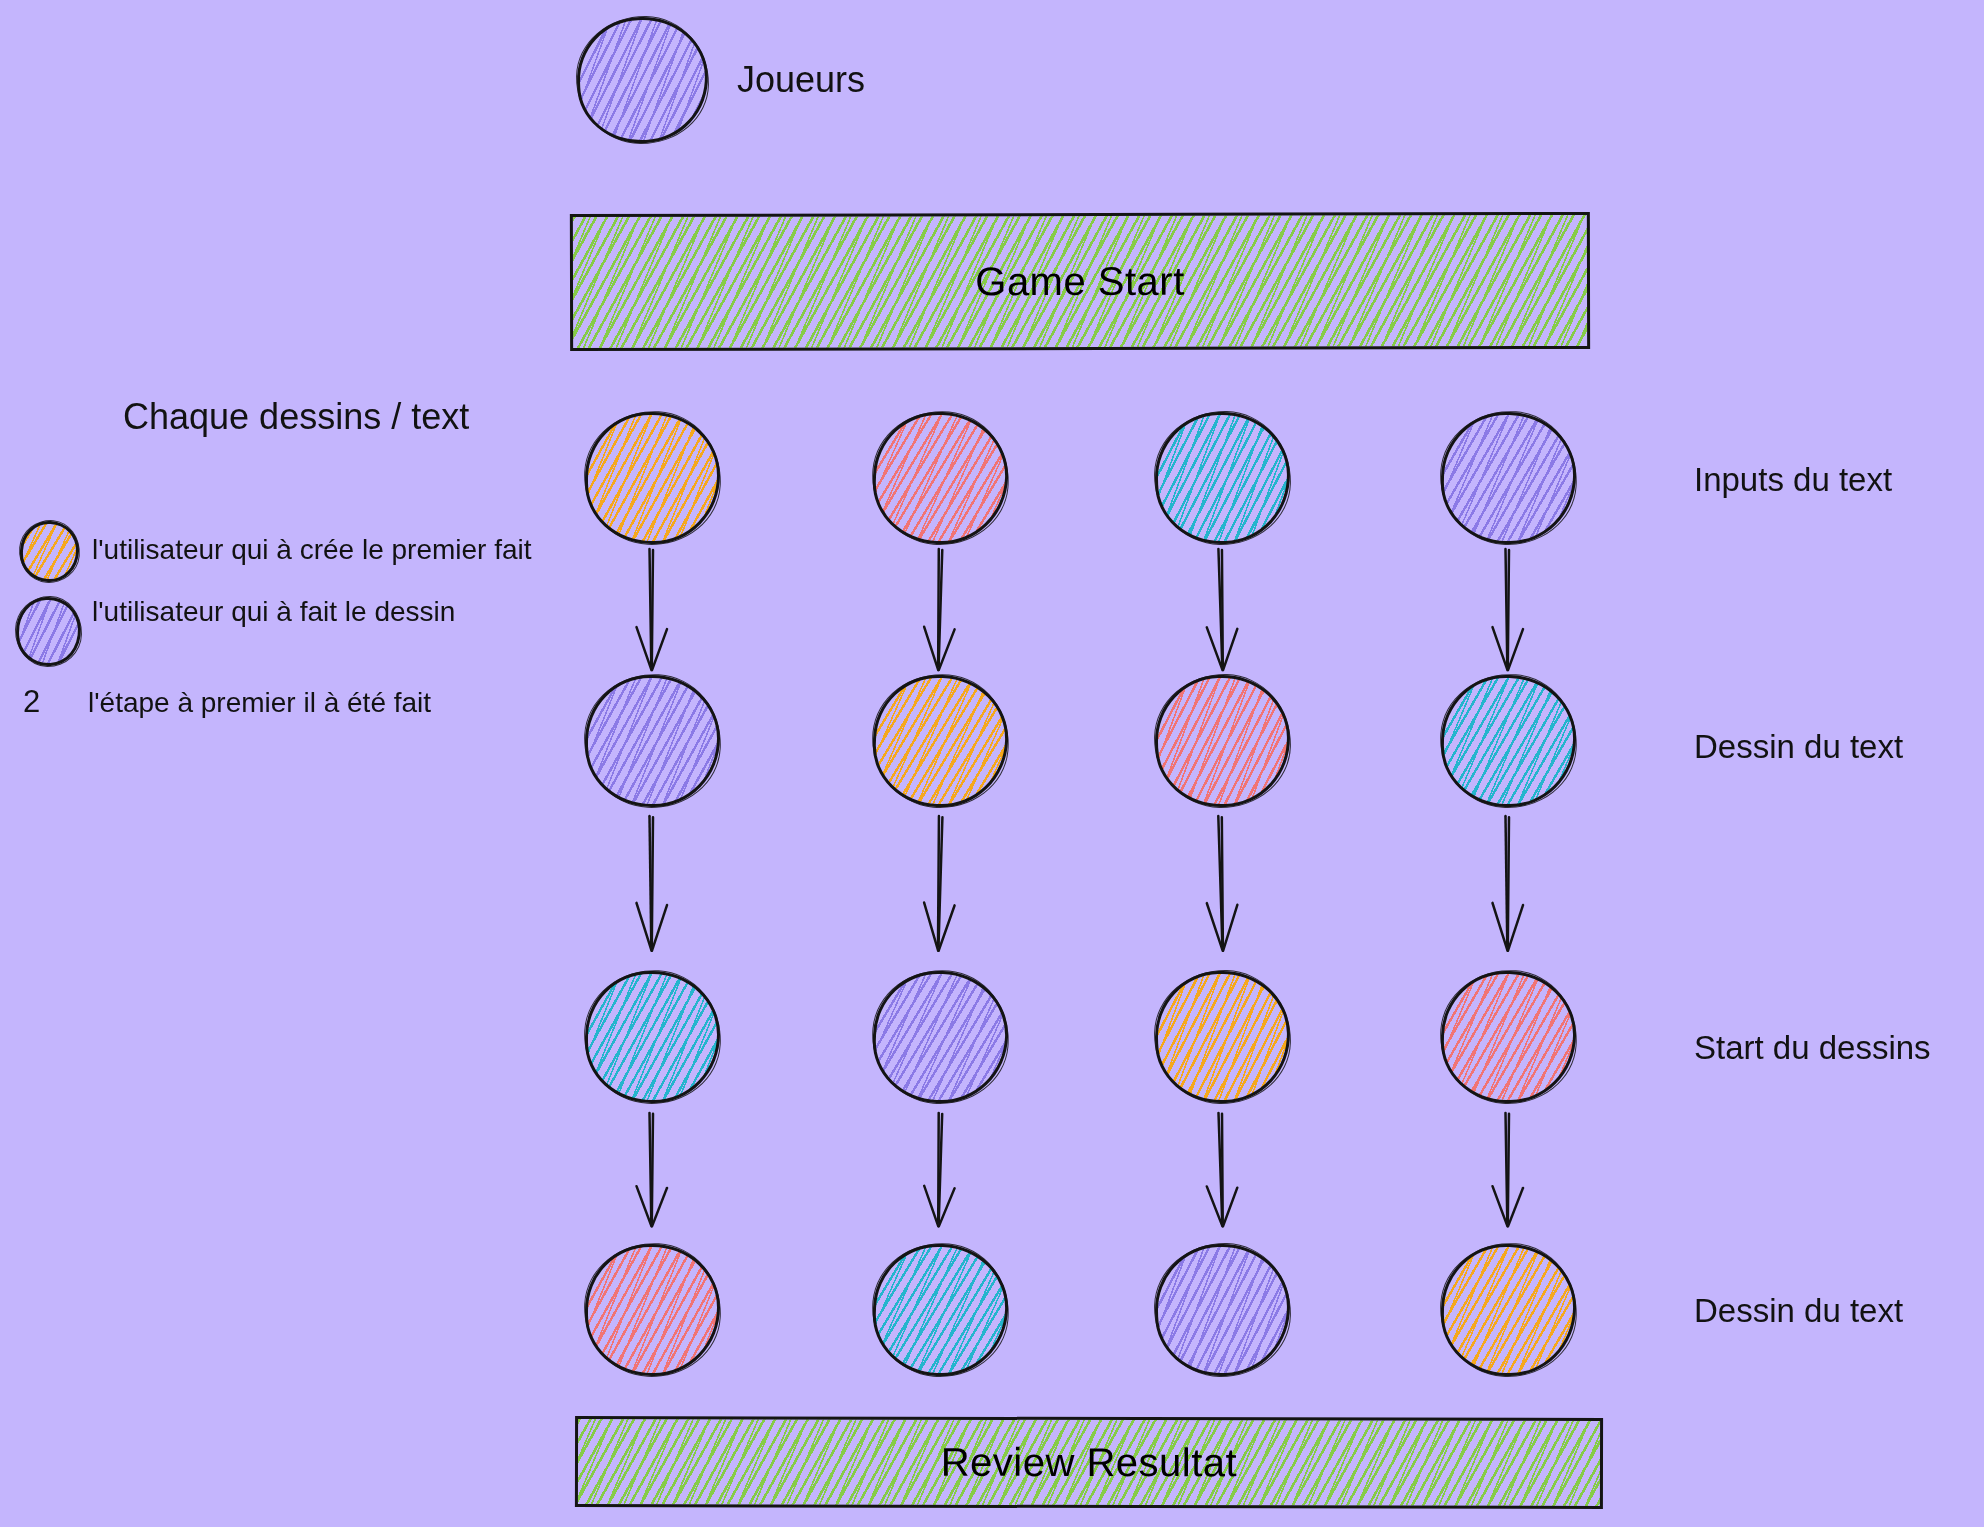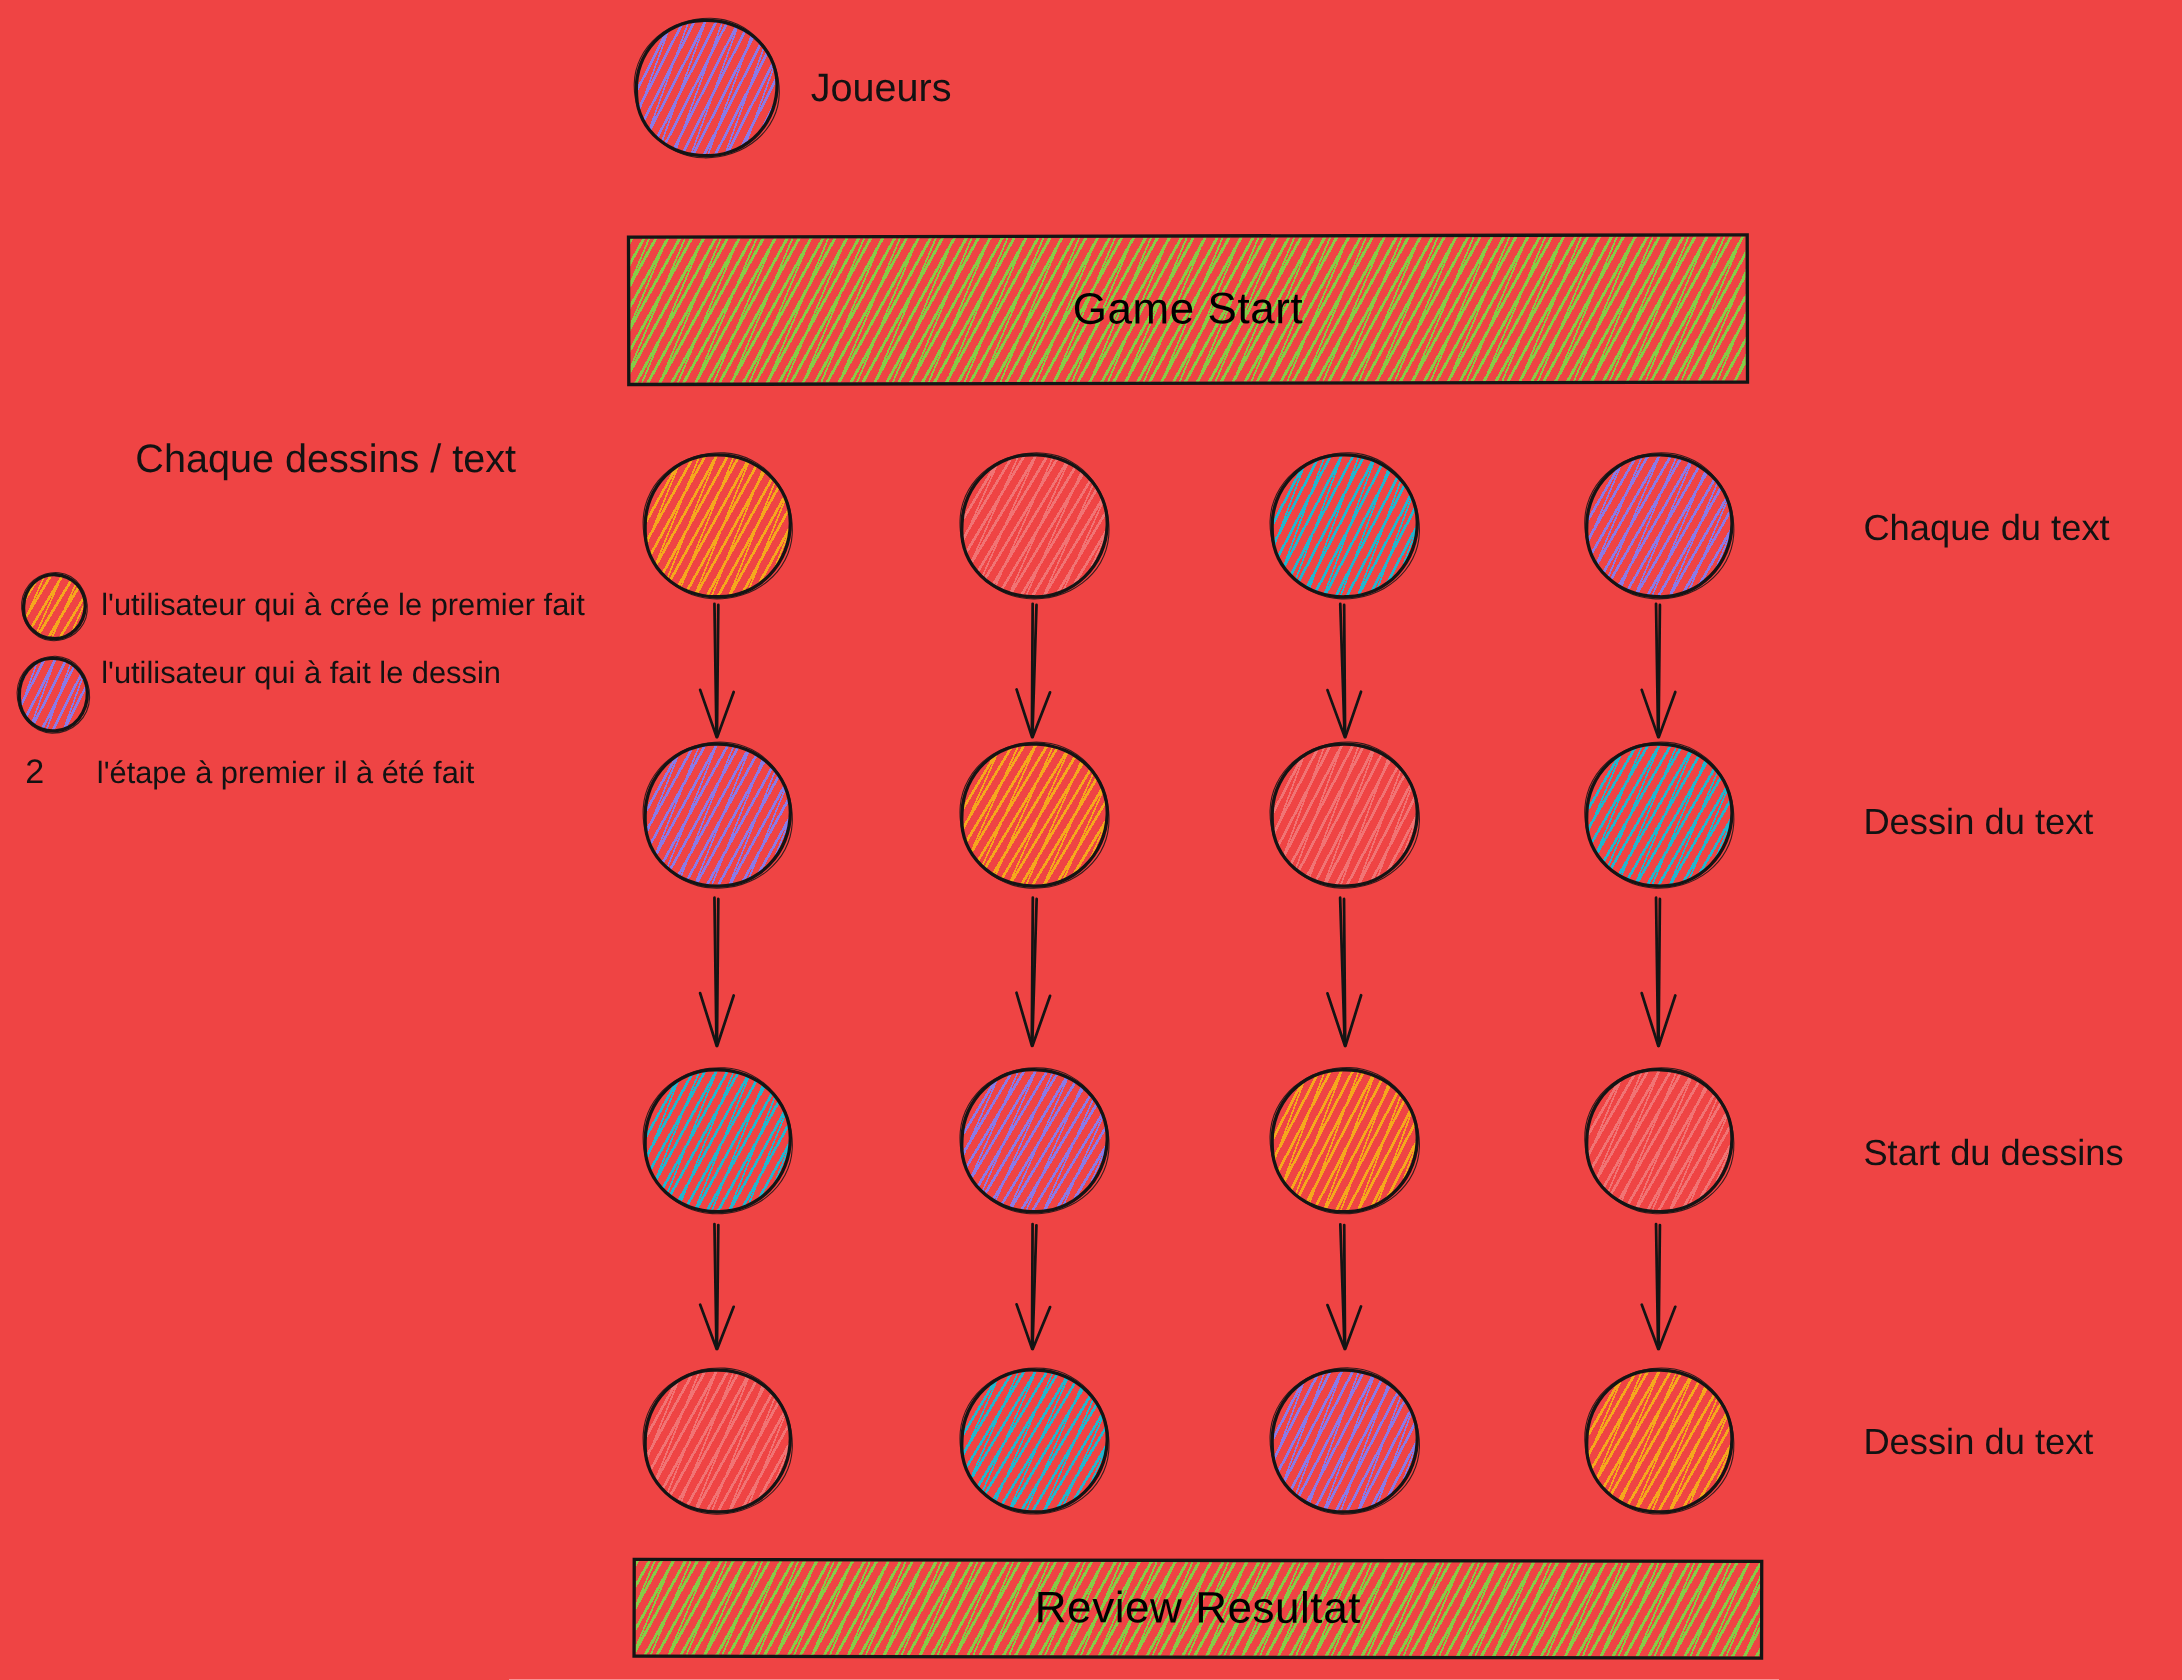--- a/index.html
+++ b/index.html
@@ -1,19 +1,19 @@
 <!DOCTYPE html>
 <html style="--yellow: #f5a81d; --red: #f17474; --teal: #25b5cd; --purple: #8b7ae6; --green: #86cc47; --ink: #141414;"><head>
 <meta charset="utf-8">
 <style>
   html,body{margin:0;padding:0;background:#ffffff;}
   .canvas{
     position:relative;
     width:1984px;height:1527px;
-    background:#ef4444;
+    background:#c4b5fd;
     font-family:"Liberation Sans","DejaVu Sans",sans-serif;
     color:#121212;
     overflow:hidden;
   }
 
   
   .circle{
     position:absolute;
     box-sizing:border-box;
     border:3px solid var(--ink,#141414);
@@ -108,21 +108,21 @@
   <div class="circle legend-circle-2" data-color="purple"></div>
   <div class="legend-text legend-text-2">l'utilisateur qui à fait le dessin</div>
 
   <div class="legend-number">2</div>
   <div class="legend-text legend-text-3">l'étape à premier il à été fait</div>
 
   <div class="circle gc row1 cpos1" data-color="yellow"></div>
   <div class="circle gc row1 cpos2" data-color="red"></div>
   <div class="circle gc row1 cpos3" data-color="teal"></div>
   <div class="circle gc row1 cpos4" data-color="purple"></div>
-  <div class="row-label rl1">Chaque du text</div>
+  <div class="row-label rl1">Inputs du text</div>
 
   <svg class="arrow aset1 acpos1" viewBox="0 0 44 130" preserveAspectRatio="none">
     <path d="M19.5 2 L21.3 122"></path>
       <path d="M23 3 L21.8 122"></path>
     <path d="M6.5 82 L21.5 126"></path>
       <path d="M37 84 L22 126"></path>
   </svg>
   <svg class="arrow aset1 acpos2" viewBox="0 0 44 130" preserveAspectRatio="none">
     <path d="M19.5 2 L21.3 122"></path>
       <path d="M23 3 L21.8 122"></path>

